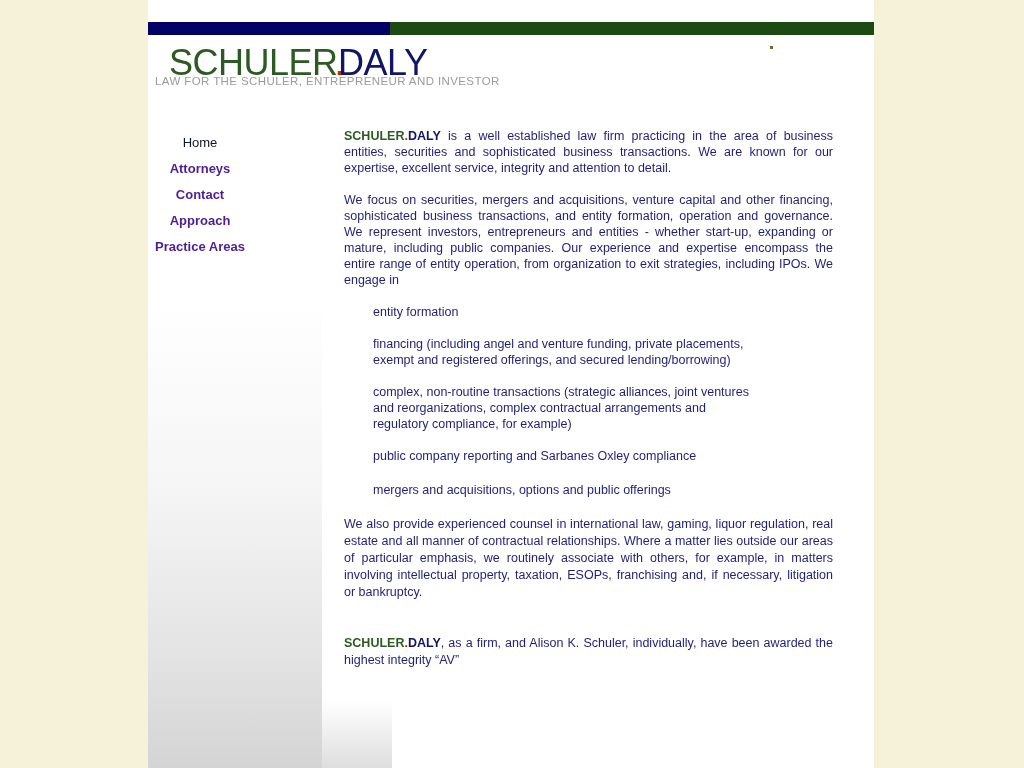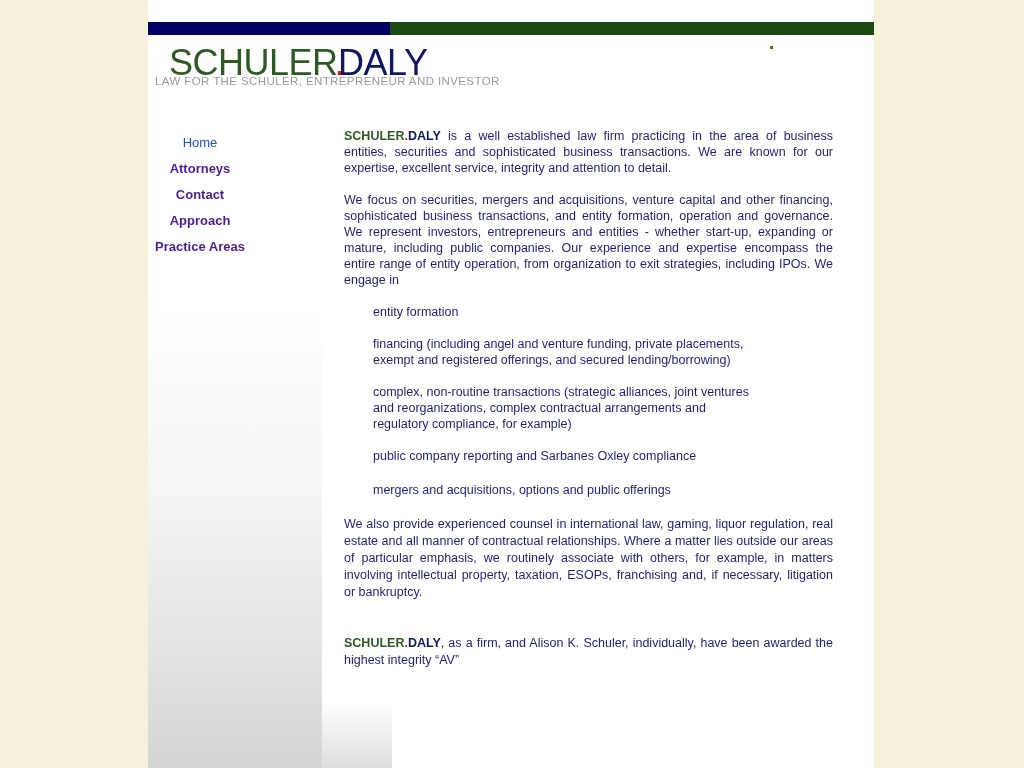--- a/index.html
+++ b/index.html
@@ -88,21 +88,21 @@
     display: block;
     margin-bottom: 12px;
     font-size: 13px;
     line-height: 14px;
     font-weight: bold;
     color: #4c1d95;
     text-decoration: none;
     cursor: pointer;
   }
   .nav a.active {
-    color: #1d4ed8;
+    color: #0f172a;
     font-weight: normal;
   }
   
   .main {
     position: absolute;
     left: 196px;
     top: 128px;
     width: 489px;
     color: #1f1f78;
   }

